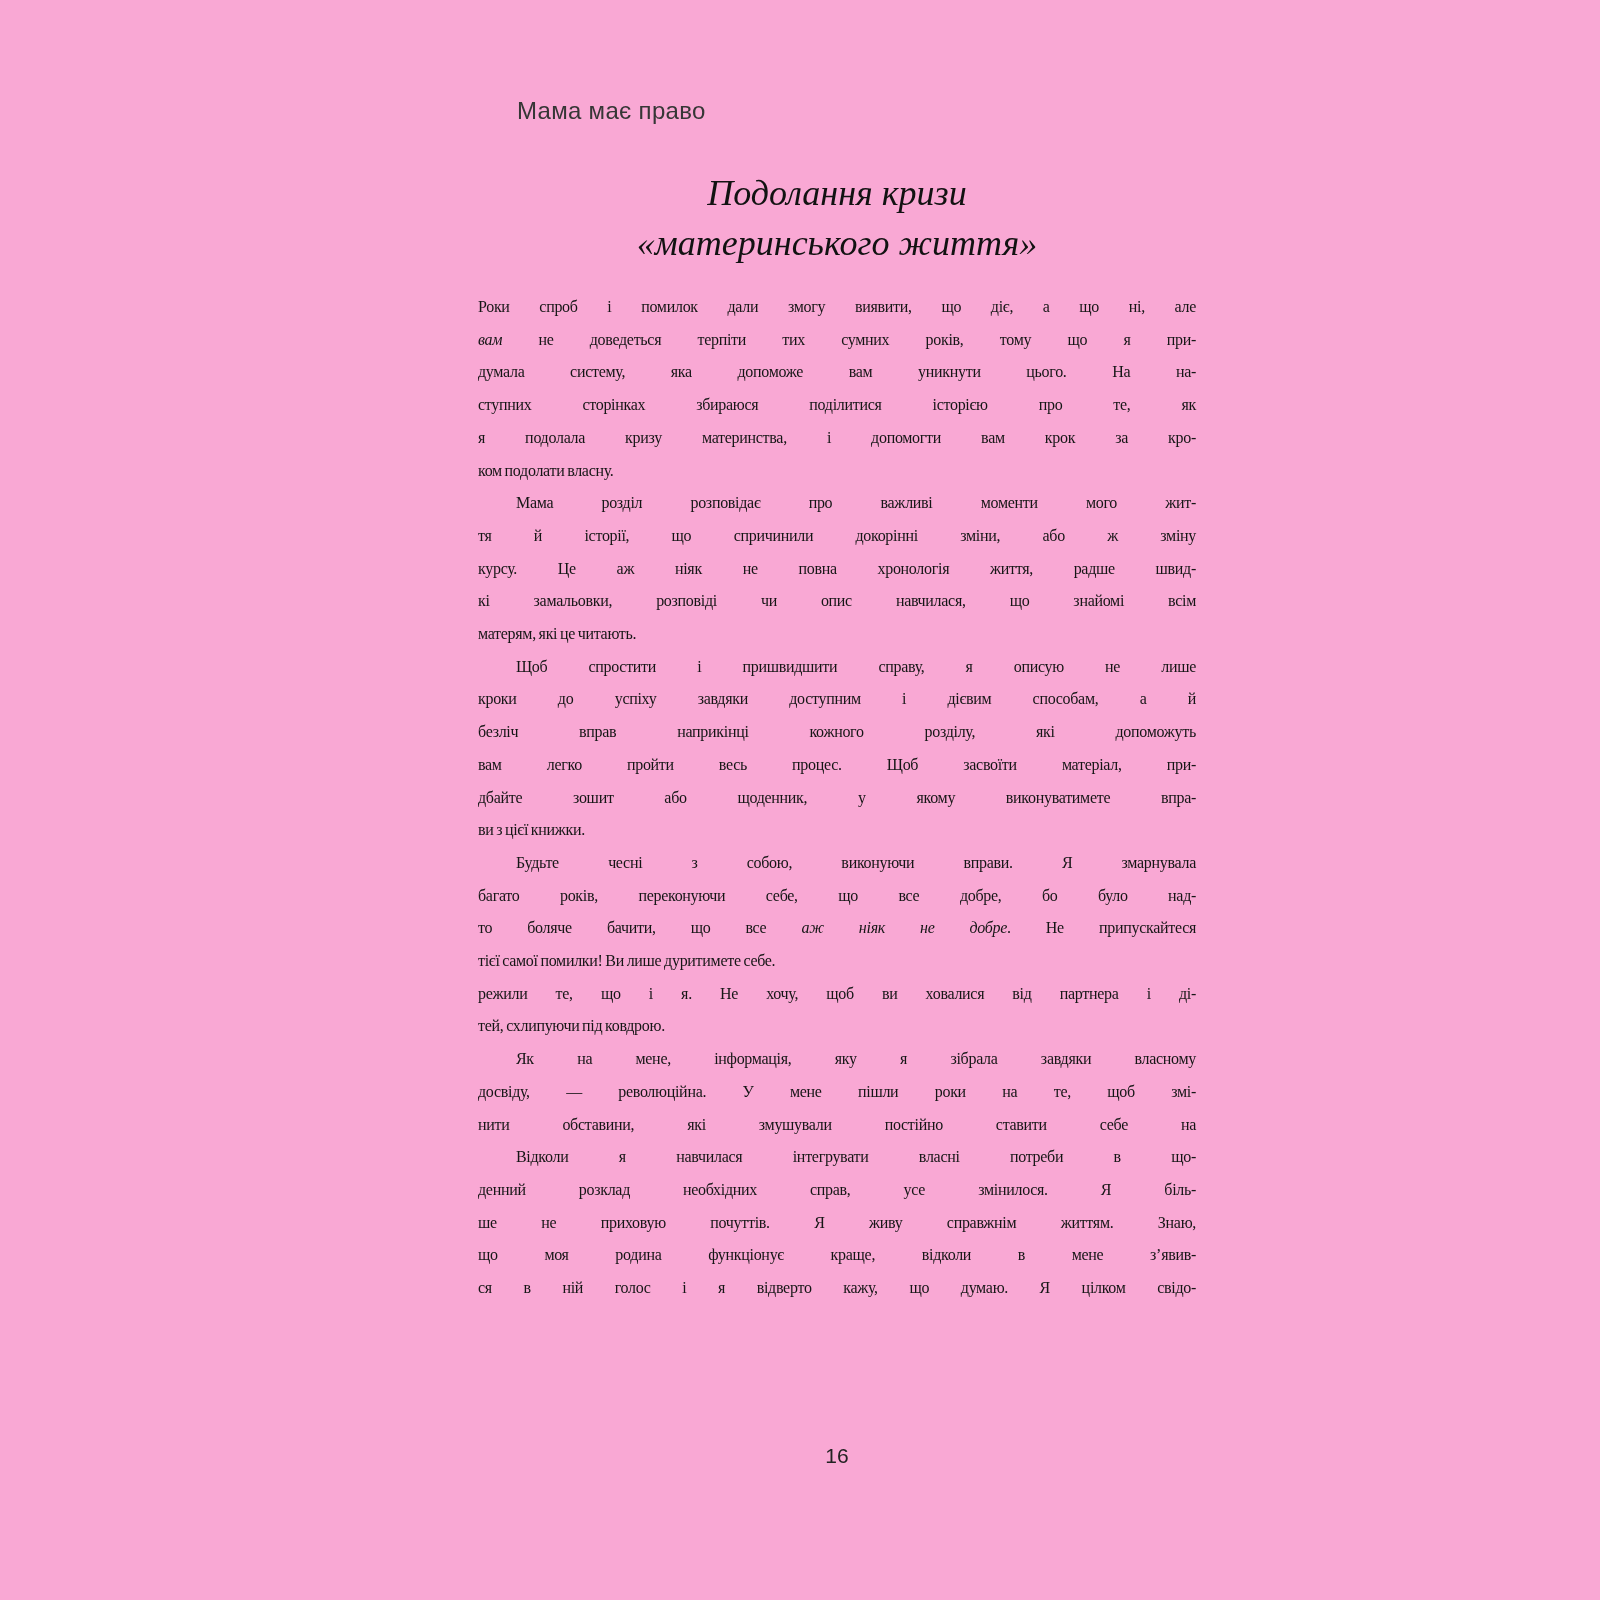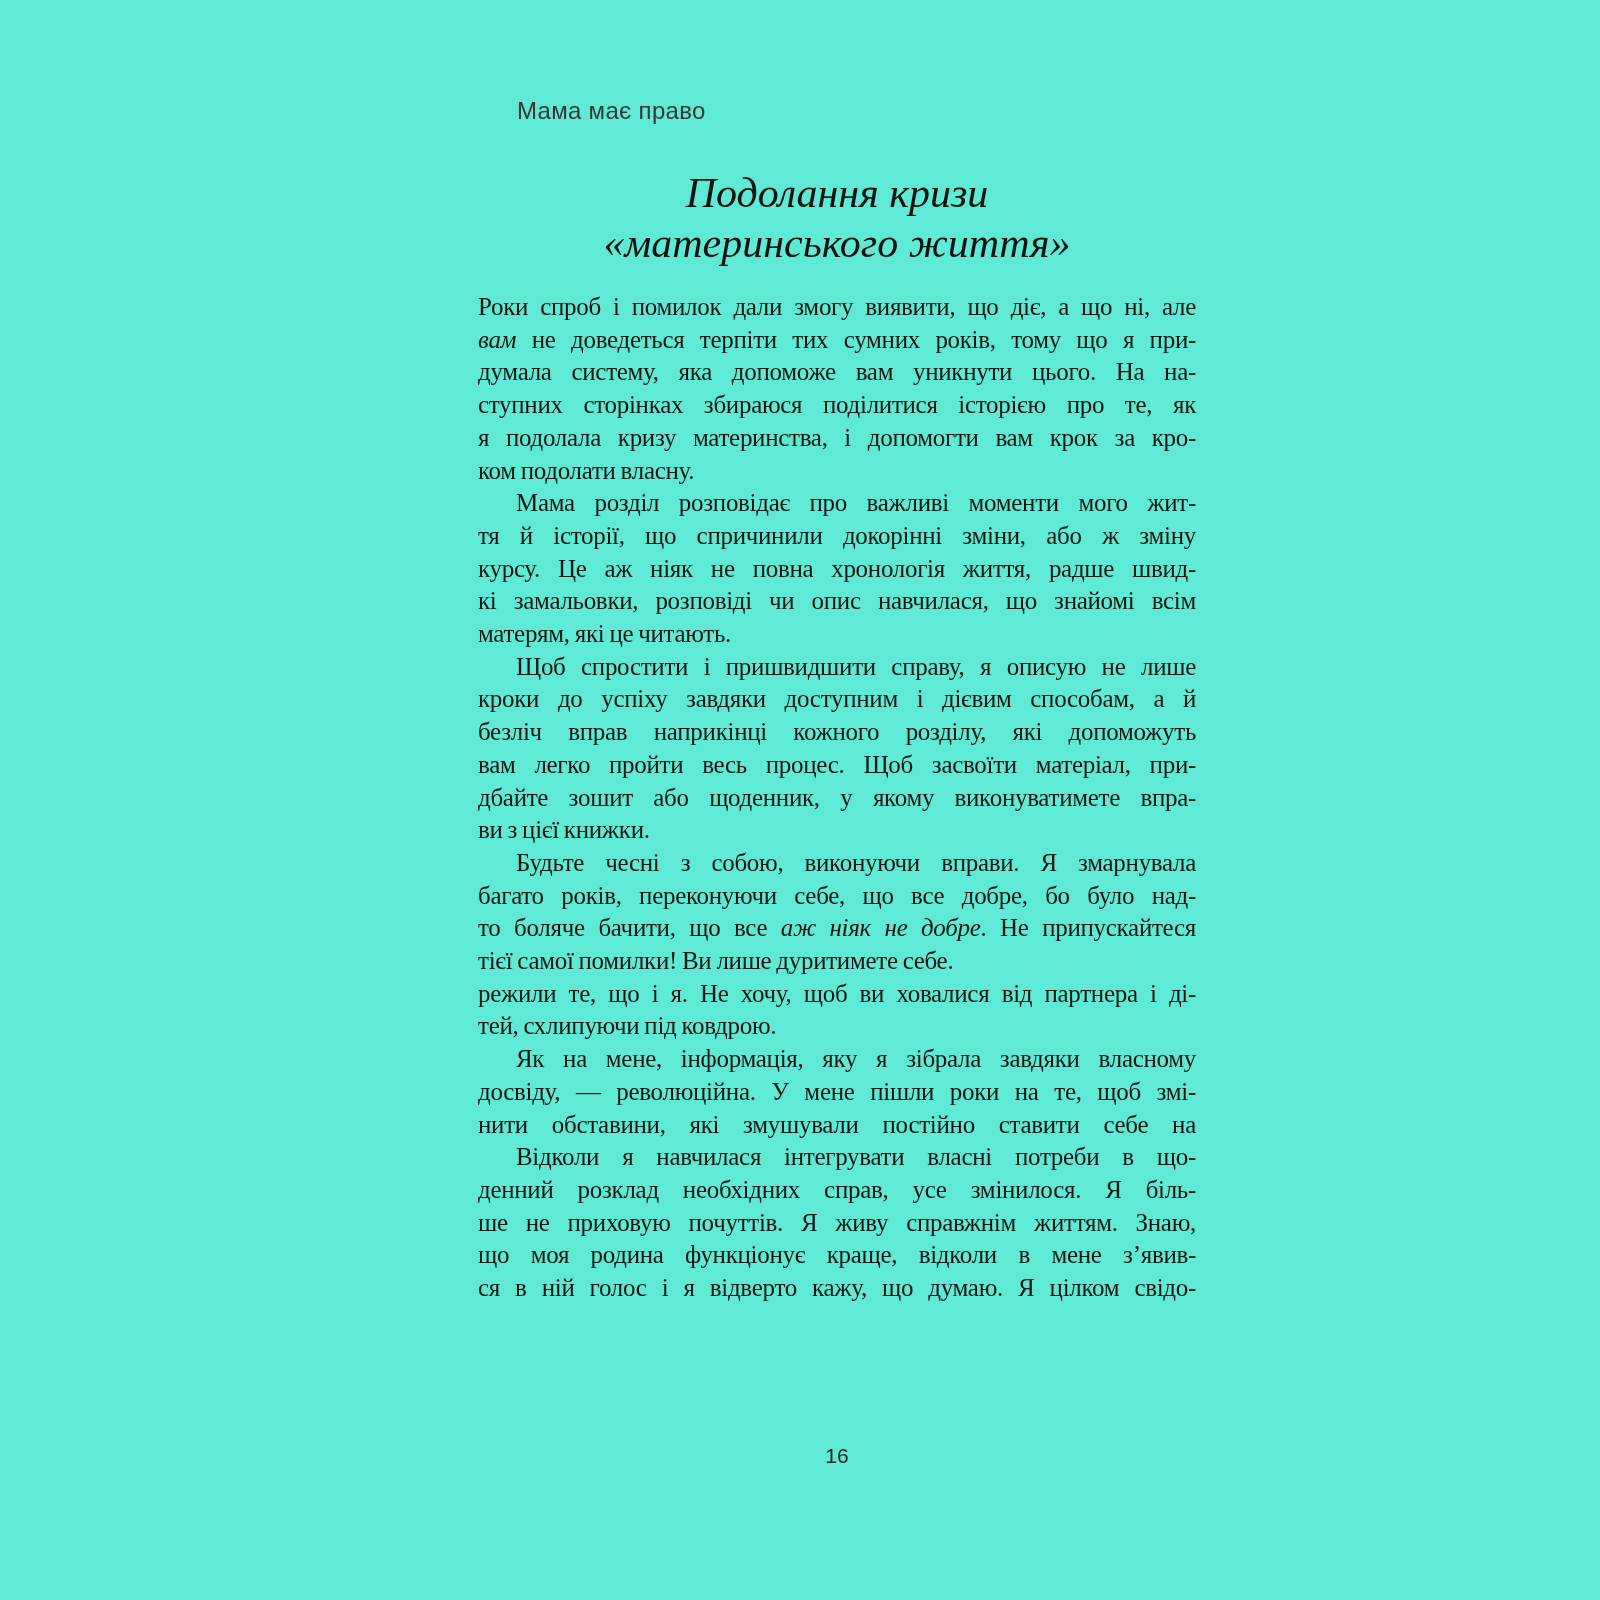--- a/index.html
+++ b/index.html
@@ -4,21 +4,21 @@
 <style>
   html, body {
     margin: 0;
     padding: 0;
     background: #ffffff;
   }
   .page {
     position: relative;
     width: 1600px;
     height: 1600px;
-    background: #5eead4;
+    background: #f9a8d4;
     font-family: "Liberation Serif", serif;
     color: #161616;
     overflow: hidden;
   }
   .running-header {
     position: absolute;
     left: 517px;
     top: 97px;
     font-family: "Liberation Sans", sans-serif;
     font-size: 24px;
@@ -28,30 +28,30 @@
   .chapter-title {
     position: absolute;
     left: 478px;
     top: 168px;
     width: 718px;
     margin: 0;
     text-align: center;
     font-family: "Liberation Serif", serif;
     font-style: italic;
     font-weight: normal;
-    font-size: 42px;
+    font-size: 36px;
     line-height: 50px;
     color: #121212;
   }
   .body-text {
     position: absolute;
     left: 478px;
     top: 291px;
     width: 718px;
-    font-size: 25px;
+    font-size: 16px;
     line-height: 32.7px;
     letter-spacing: -0.3px;
     word-spacing: -1px;
     color: #161616;
   }
   .paragraph { margin: 0; }
   .line {
     text-align: left;
     white-space: normal;
   }

